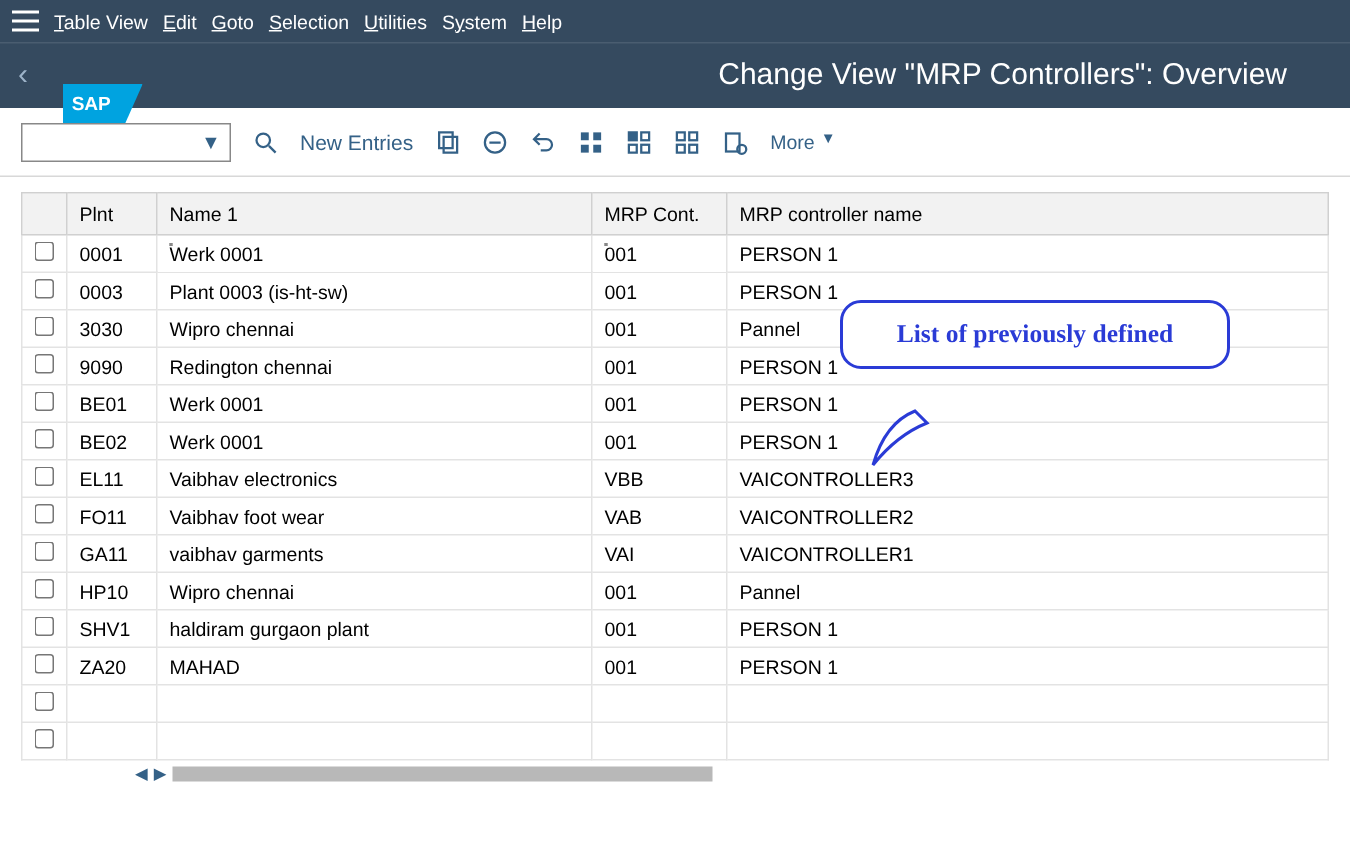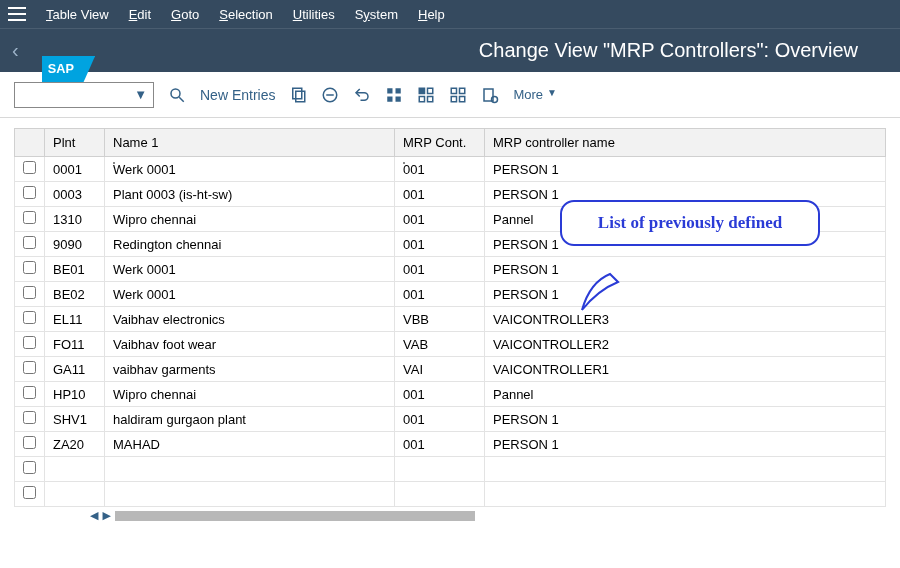--- a/index.html
+++ b/index.html
@@ -1,17 +1,17 @@
 <!DOCTYPE html>
 <html><head>
 <meta charset="utf-8">
 <style>
   * { box-sizing: border-box; margin: 0; padding: 0; }
   body { font-family: Arial, sans-serif; font-size: 13px; background: #fff; width: 900px; height: 568px; overflow: hidden; position: relative; }
-  .menubar { background: #354a5f; color: #fff; display: flex; align-items: center; height: 28px; padding: 0 8px; gap: 20px; font-size: 13px; }
+  .menubar { background: #354a5f; color: #fff; display: flex; align-items: center; height: 28px; padding: 0 8px; gap: 10px; font-size: 13px; }
   .menubar .hamburger { width: 18px; height: 14px; display: flex; flex-direction: column; justify-content: space-between; cursor: pointer; }
   .menubar .hamburger div { height: 2px; background: #fff; }
   .menubar .menu-item { cursor: pointer; }
   .menubar .menu-item span.ul { text-decoration: underline; }
   .titlebar { background: #354a5f; color: #fff; display: flex; align-items: center; height: 44px; padding: 0 12px; border-top: 1px solid #4a5d70; }
   .titlebar .back { width: 30px; font-size: 20px; color: #9db3c8; cursor: pointer; }
   .titlebar .logo { height: 26px; display: flex; align-items: flex-end; margin-top: 37px; }
   .titlebar .logo svg { height: 26px; }
   .titlebar .title { flex: 1; text-align: right; font-size: 20px; padding-right: 30px; }
   .toolbar { background: #fff; display: flex; align-items: center; height: 46px; padding: 0 14px; gap: 14px; border-bottom: 1px solid #d8d8d8; }
@@ -156,21 +156,21 @@
         </tr>
         <tr>
           <td class="chk"><input type="checkbox" style=""></td>
           <td>0003</td>
           <td class="name">Plant 0003 (is-ht-sw)</td>
           <td class="mrp">001</td>
           <td>PERSON 1</td>
         </tr>
         <tr>
           <td class="chk"><input type="checkbox" style=""></td>
-          <td>1310</td>
+          <td>3030</td>
           <td class="name">Wipro chennai</td>
           <td class="mrp">001</td>
           <td>Pannel</td>
         </tr>
         <tr>
           <td class="chk"><input type="checkbox" style=""></td>
           <td>9090</td>
           <td class="name">Redington chennai</td>
           <td class="mrp">001</td>
           <td>PERSON 1</td>

